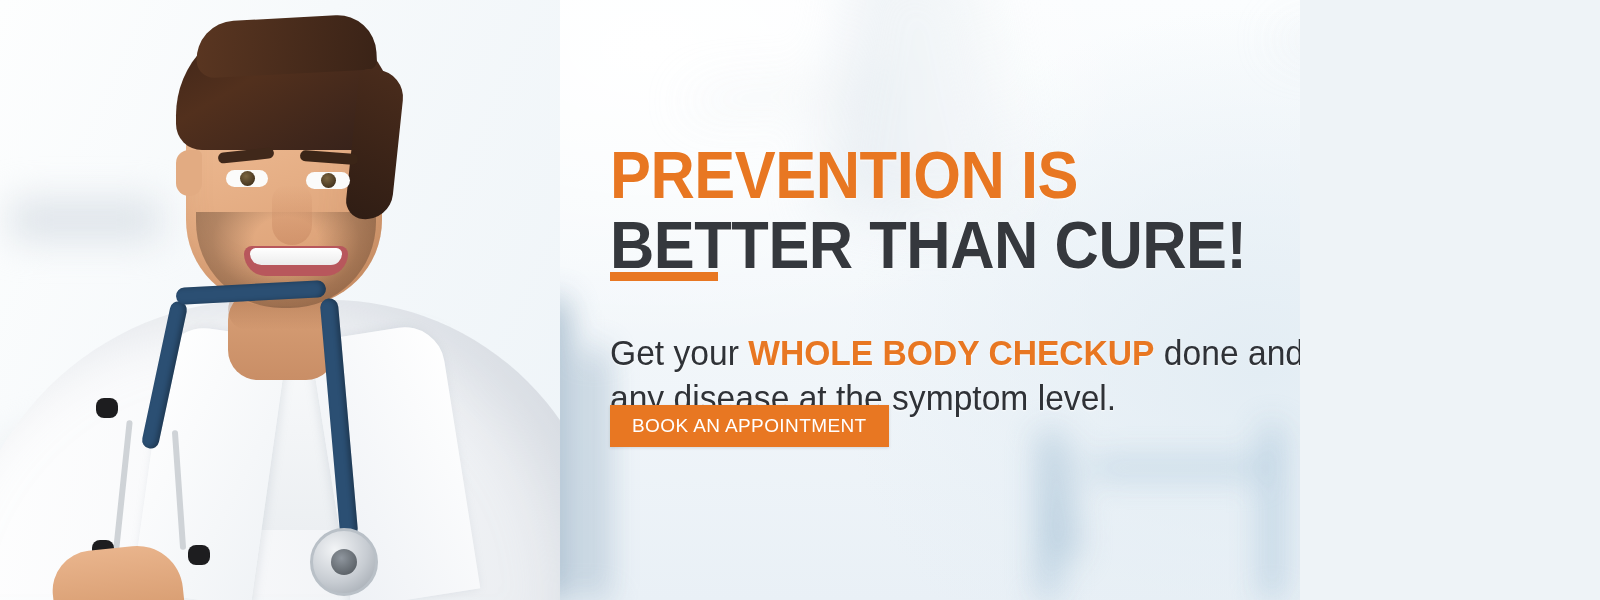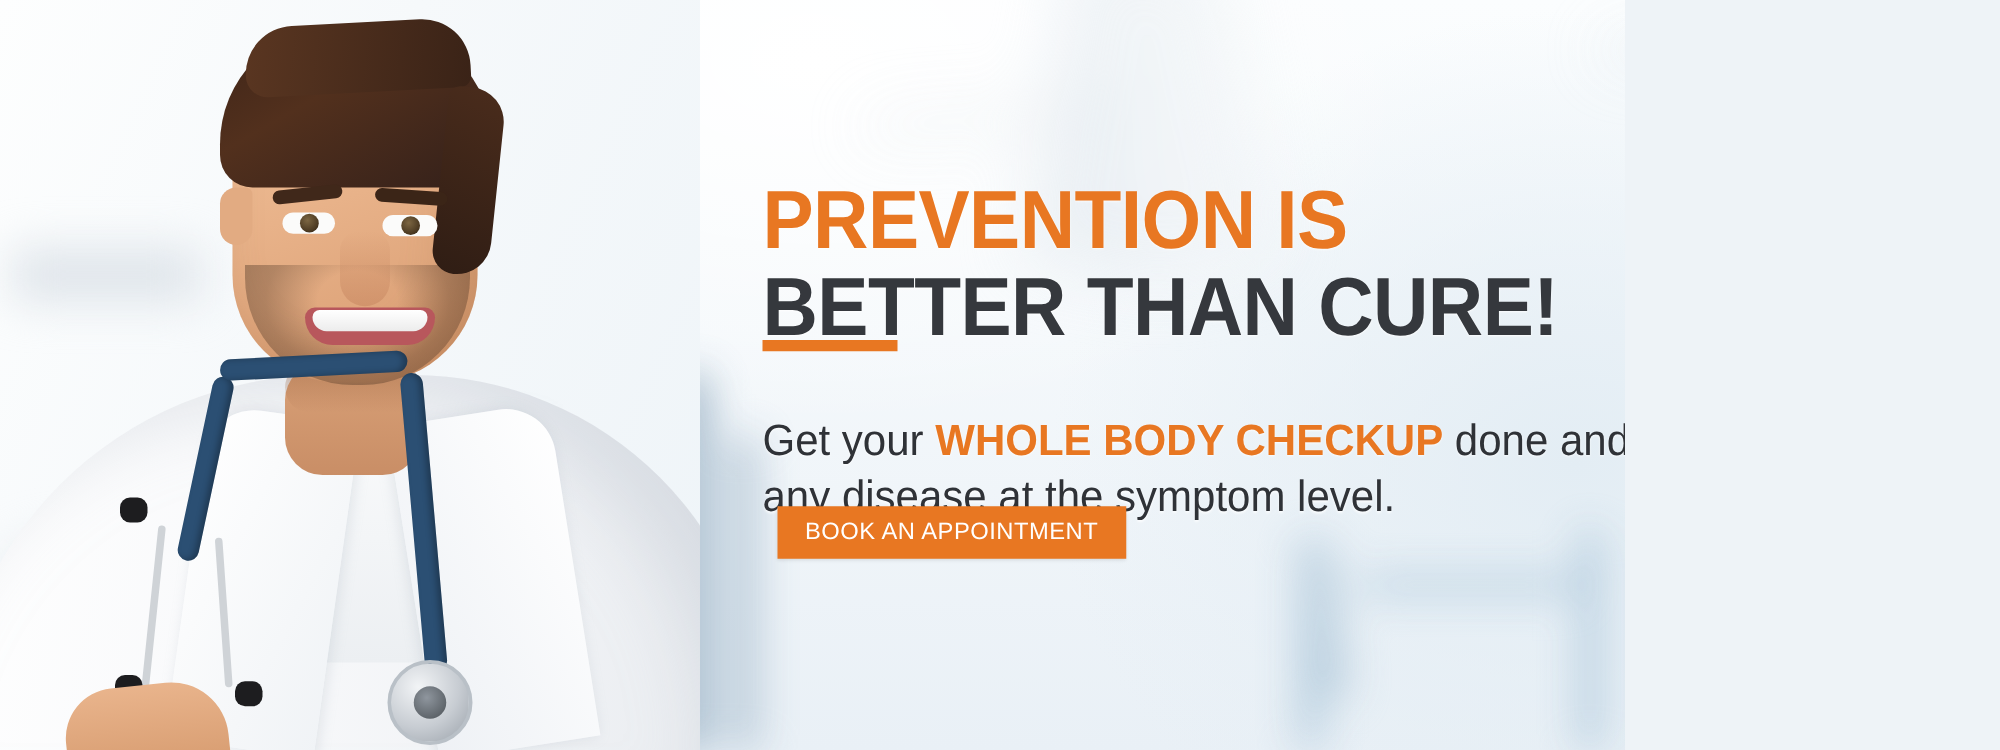--- a/index.html
+++ b/index.html
@@ -108,21 +108,21 @@
     text-shadow:0 1px 2px rgba(255,255,255,.85);}
   .h-line.one{color:#e87722;}
   .h-line.two{color:#35383d;margin-top:4px;}
   .rule{position:absolute;left:0;top:272px;width:108px;height:9px;background:#e87722;}
   .sub{position:absolute;left:0;top:296px;width:900px;
     font-size:35px;line-height:1.28;color:#2f3237;font-weight:400;
     font-family:"Liberation Sans Narrow","Liberation Sans",sans-serif;
     transform:scaleX(.96);transform-origin:left top;
     text-shadow:0 1px 2px rgba(255,255,255,.8);}
   .sub .hl{color:#e87722;font-weight:700;}
-  .cta{position:absolute;left:12px;top:405px;height:42px;padding:4px 22px;
+  .cta{position:absolute;left:0;top:405px;height:42px;padding:4px 22px;
     display:flex;align-items:center;justify-content:center;
     background:#e87722;border:0;cursor:pointer;
     color:#ffffff;font-size:19px;letter-spacing:.4px;font-weight:400;
     font-family:"Liberation Sans Narrow","Liberation Sans",sans-serif;
     box-shadow:0 1px 3px rgba(0,0,0,.12);}
 </style>
 </head>
 <body>
 
 <div class="banner">

